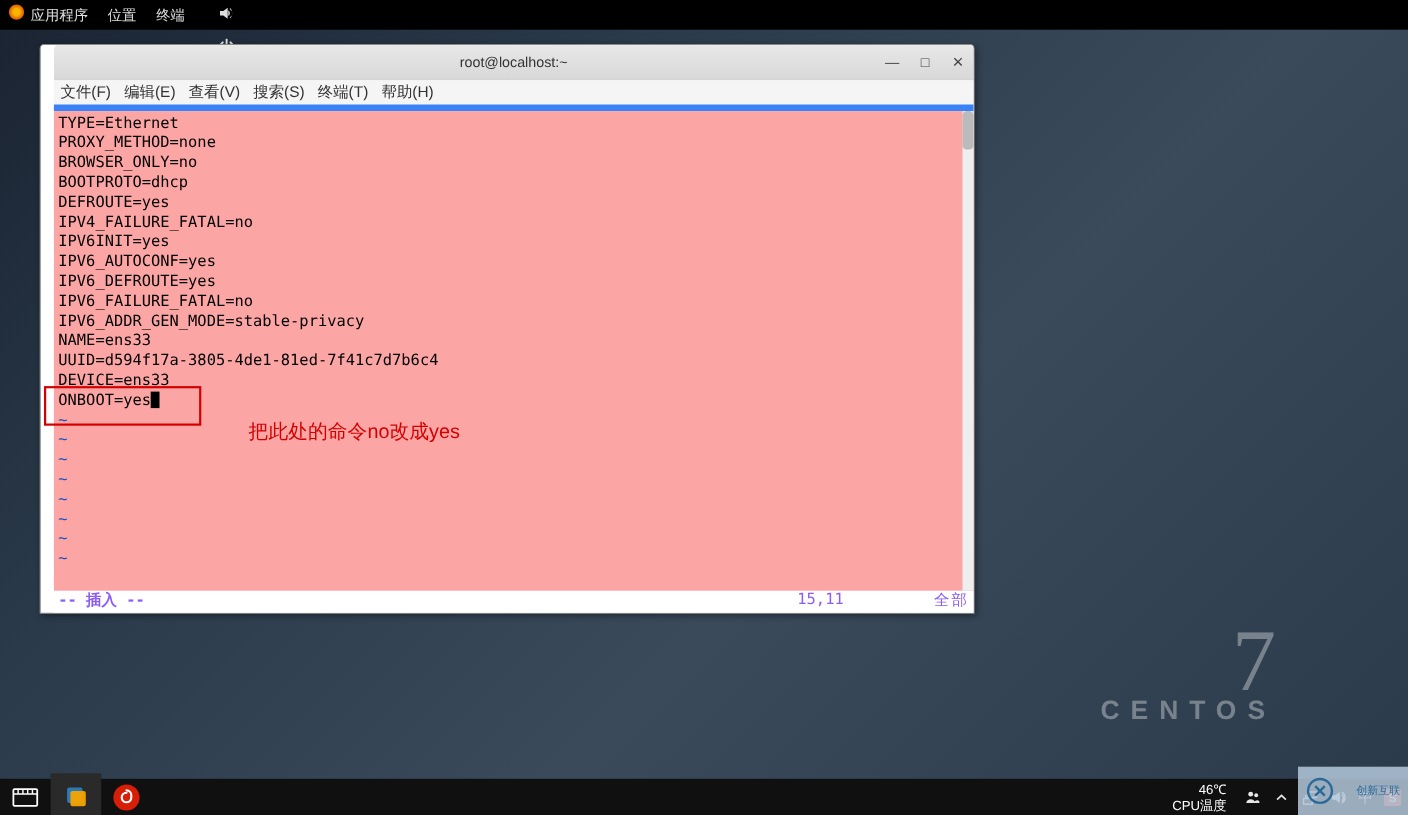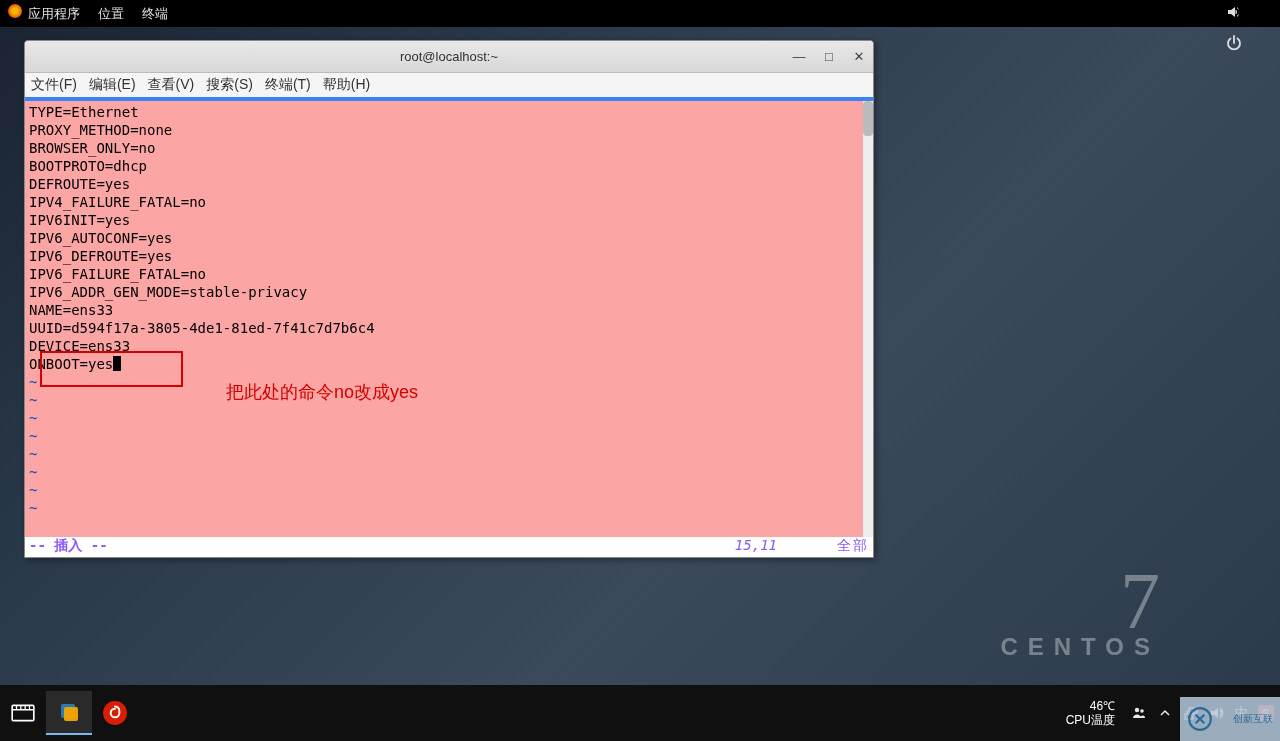--- a/index.html
+++ b/index.html
@@ -14,21 +14,21 @@
 
   
   .top-bar {
     height: 27px;
     background: #000;
     color: #e0e0e0;
     display: flex;
     align-items: center;
     font-size: 13px;
     padding: 0 8px;
-    justify-content: space-between;
+    justify-content: flex-start;
   }
   .top-left { display: flex; align-items: center; gap: 18px; }
   .top-right { display: flex; align-items: center; gap: 12px; flex-direction: column; }
   .tb-item { cursor: pointer; }
   .tb-logo { width:14px; height:14px; background: radial-gradient(circle,#f7b500 30%,#e05500 70%); border-radius:50%; display:inline-block; margin-right:6px;}
 
   
   .centos-brand {
     position: absolute;
     right: 120px;
@@ -36,27 +36,28 @@
     color: rgba(255,255,255,0.35);
     text-align: right;
     pointer-events: none;
   }
   .centos-brand .num { font-size: 80px; font-weight: 200; line-height: 0.8; font-family: serif;}
   .centos-brand .txt { font-size: 24px; letter-spacing: 10px; font-weight: 700; }
 
   
   .terminal-window {
     position: absolute;
-    left: 24px;
+    left: 36px;
     top: 40px;
     width: 850px;
     background: #fff;
     border: 1px solid #888;
     border-radius: 4px 4px 0 0;
     box-shadow: 2px 2px 6px rgba(0,0,0,0.4);
+    padding-left: 12px;
   }
   .titlebar {
     height: 32px;
     background: linear-gradient(#e8e8e8,#d8d8d8);
     border-bottom: 1px solid #bbb;
     display: flex;
     align-items: center;
     justify-content: center;
     position: relative;
     font-size: 13px;
@@ -72,21 +73,21 @@
     align-items: center;
     gap: 14px;
     font-size: 13px;
     color: #444;
   }
   .win-controls span { cursor: pointer; width:16px; text-align:center;}
 
   .menubar {
     height: 28px;
     background: #f5f5f5;
-    border-bottom: 4px solid #3b82f6;
+    border-bottom: 6px solid #3b82f6;
     display: flex;
     align-items: center;
     padding: 0 6px;
     gap: 12px;
     font-size: 14px;
     color: #333;
   }
   .menubar span { cursor: pointer; }
 
   .term-body {
@@ -122,21 +123,21 @@
   .status-line {
     font-family: "DejaVu Sans Mono", monospace;
     font-size: 14px;
     background: #fff;
     color: #8b5cf6;
     display: flex;
     padding: 0 4px 2px 4px;
   }
   .status-line .mode { font-weight: bold; }
   .status-line .spacer { flex: 1; }
-  .status-line .pos { margin-right: 60px; font-style: italic;}
+  .status-line .pos { margin-right: 82px;}
   .status-line .pct { letter-spacing: 2px;}
 
   
   .anno-box {
     position: absolute;
     border: 2px solid #d40000;
     pointer-events: none;
   }
   .anno-text {
     position: absolute;
@@ -146,21 +147,21 @@
     pointer-events: none;
     margin-left: 27px;
   }
 
   
   .win-taskbar {
     position: absolute;
     bottom: 0;
     left: 0;
     width: 100%;
-    height: 56px;
+    height: 33px;
     background: #101010;
     display: flex;
     align-items: center;
     font-size: 12px;
     color: #fff;
     margin-top: 47px;
   }
   .tb-icon {
     width: 46px;
     height: 44px;

